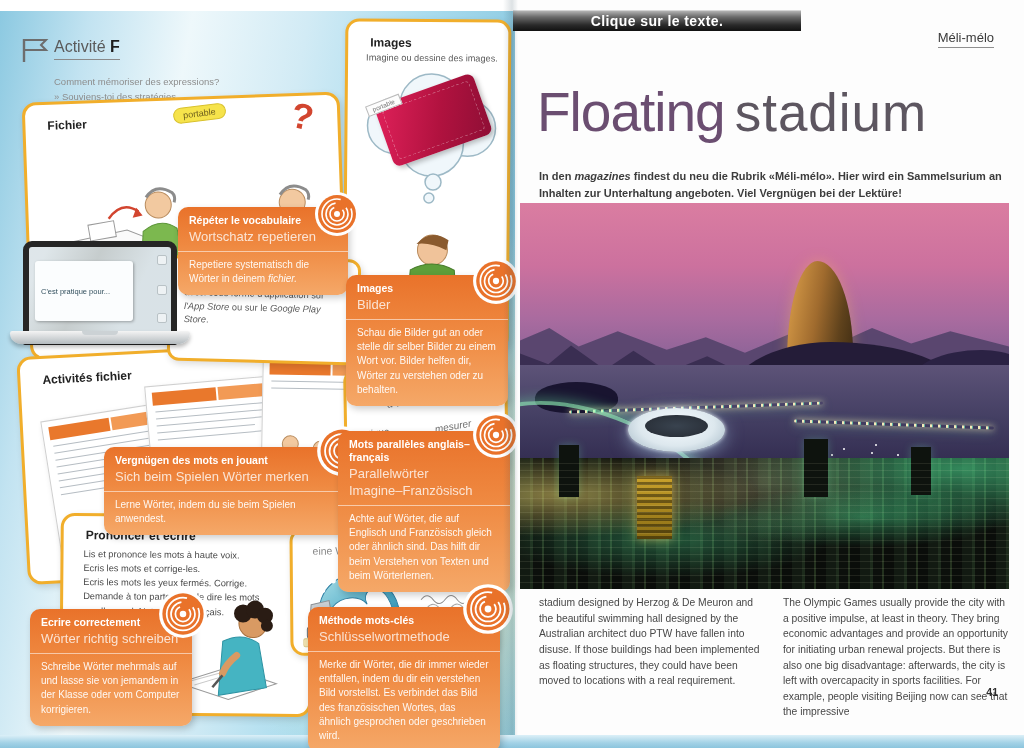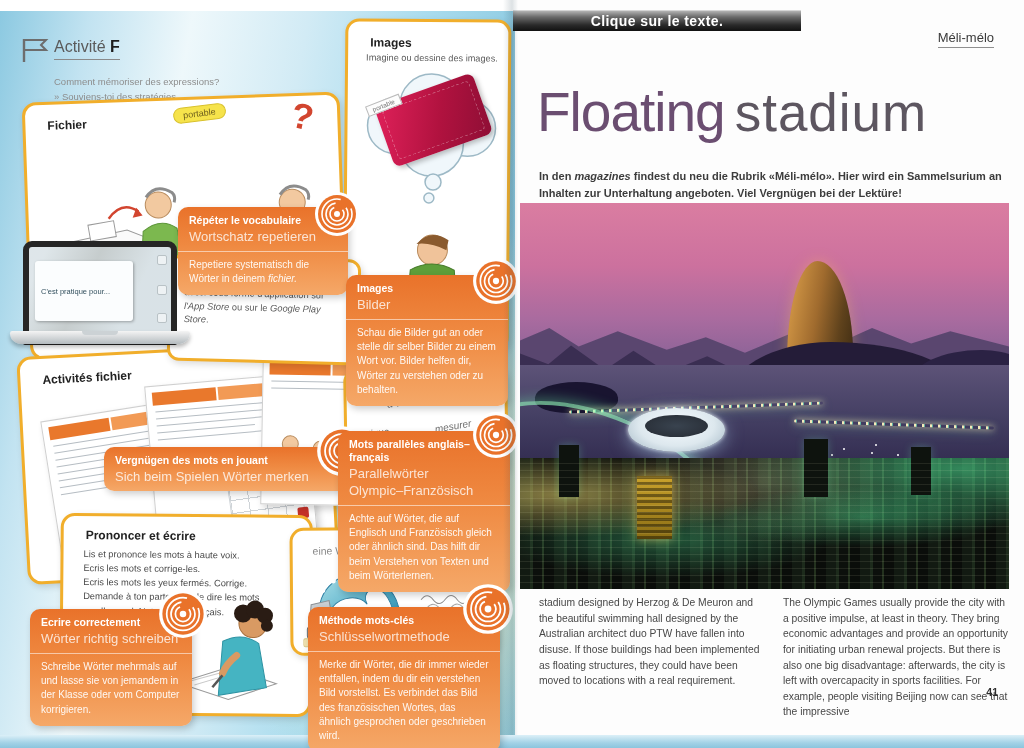--- a/index.html
+++ b/index.html
@@ -329,20 +329,21 @@
             <circle cx="23" cy="23" r="15" fill="none" stroke="#fff" stroke-width="1.6" stroke-dasharray="74 14"></circle>
             <circle cx="23" cy="23" r="11" fill="none" stroke="#fff" stroke-width="1.6" stroke-dasharray="50 12"></circle>
             <circle cx="23" cy="23" r="7" fill="none" stroke="#fff" stroke-width="1.6" stroke-dasharray="30 9"></circle>
             <circle cx="23" cy="23" r="3" fill="#fff"></circle>
           </svg>
       </div>
       <div class="ohead">
         <div class="otitle">Vergnügen des mots en jouant</div>
         <div class="osub">Sich beim Spielen Wörter merken</div>
       </div>
+      <div class="obody">Lerne Wörter, indem du sie beim Spielen anwendest.</div>
     </div>
 
     <div class="wcard prononcer-card">
       <div class="card-h" style="top:12px">Prononcer et écrire</div>
       <div class="p-lines">
         <div>Lis et prononce les mots à haute voix.</div>
         <div>Ecris les mots et corrige-les.</div>
         <div>Ecris les mots les yeux fermés. Corrige.</div>
         <div>Demande à ton partenaire de dire les mots</div>
         <div>en allemand. Note-les en français.</div>
@@ -445,21 +446,21 @@
             <circle cx="23" cy="23" r="22" fill="#fff"></circle>
             <circle cx="23" cy="23" r="19" fill="#e9722a"></circle>
             <circle cx="23" cy="23" r="15" fill="none" stroke="#fff" stroke-width="1.6" stroke-dasharray="74 14"></circle>
             <circle cx="23" cy="23" r="11" fill="none" stroke="#fff" stroke-width="1.6" stroke-dasharray="50 12"></circle>
             <circle cx="23" cy="23" r="7" fill="none" stroke="#fff" stroke-width="1.6" stroke-dasharray="30 9"></circle>
             <circle cx="23" cy="23" r="3" fill="#fff"></circle>
           </svg>
       </div>
       <div class="ohead" style="padding-right:34px;">
         <div class="otitle">Mots parallèles anglais–français</div>
-        <div class="osub">Parallelwörter Olympic–Französisch</div>
+        <div class="osub">Parallelwörter Imagine–Französisch</div>
       </div>
       <div class="obody">Achte auf Wörter, die auf Englisch und Französisch gleich oder ähnlich sind. Das hilft dir beim Verstehen von Texten und beim Wörterlernen.</div>
     </div>
 
     <div class="wcard vague-card">
       <div class="vague-line">
         <span>eine Welle</span>
         <b>une vague</b>
         <span>eine Waage</span>
       </div>

